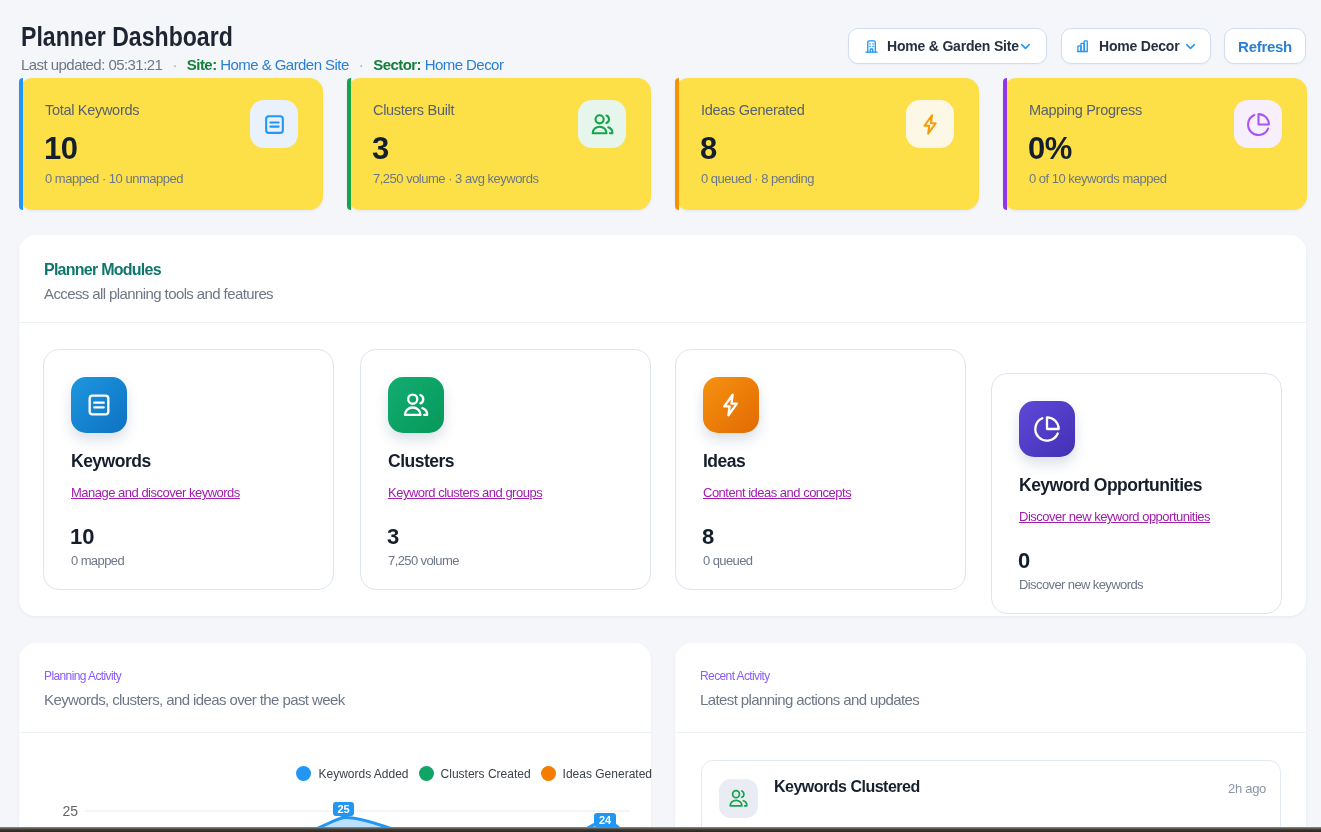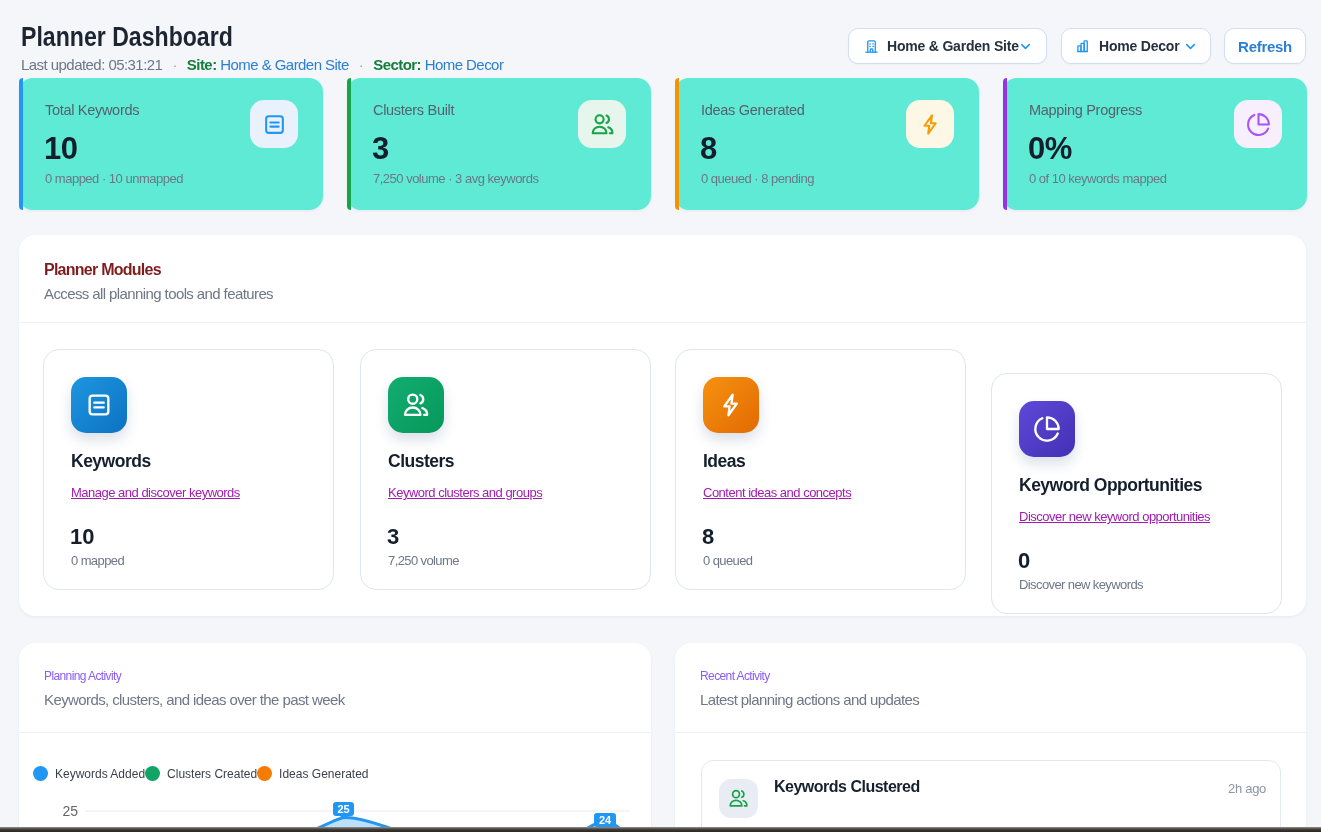--- a/index.html
+++ b/index.html
@@ -25,37 +25,37 @@
   position:absolute; top:28px; height:36px; background:#fff;
   border:1px solid #cfdef2; border-radius:10px;
   display:flex; align-items:center;
   font-size:14px; font-weight:bold; color:#26303f;
   box-shadow:0 1px 2px rgba(30,60,110,0.04);
   white-space:nowrap; letter-spacing:-0.2px;
 }
 
 .stat {
   position:absolute; top:78px; width:304px; height:132px;
-  background:#5eead4; border-radius:14px;
+  background:#fde047; border-radius:14px;
   box-shadow:0 1px 3px rgba(25,50,90,0.08);
 }
 .stat .bar { position:absolute; left:0; top:0; bottom:0; width:4px; border-radius:14px 0 0 14px; }
 .stat .t { position:absolute; left:26px; top:24px; font-size:14.5px; letter-spacing:-0.3px; color:#57616f; }
 .stat .n { position:absolute; left:25px; top:53px; font-size:31px; font-weight:bold; color:#141e2c; letter-spacing:-0.5px; }
 .stat .s { position:absolute; left:26px; top:93px; font-size:13px; letter-spacing:-0.5px; color:#6d7787; }
 .stat .tile {
   position:absolute; left:231px; top:22px; width:48px; height:48px; border-radius:14px;
   display:flex; align-items:center; justify-content:center;
 }
 
 .panel {
   position:absolute; left:19px; top:235px; width:1287px; height:381px;
   background:#fff; border-radius:16px; box-shadow:0 1px 3px rgba(25,50,90,0.07);
 }
-.panel .hh { position:absolute; left:25px; top:26px; font-size:16px; font-weight:bold; letter-spacing:-0.75px; color:#7f1d1d; }
+.panel .hh { position:absolute; left:25px; top:26px; font-size:16px; font-weight:bold; letter-spacing:-0.75px; color:#0f766e; }
 .panel .hsub { position:absolute; left:25px; top:50px; font-size:15px; letter-spacing:-0.6px; color:#6d7787; }
 .panel .divider { position:absolute; left:0; right:0; top:87px; border-top:1px solid #eef1f6; }
 .mod {
   position:absolute; top:114px; width:291px; height:241px;
   border:1px solid #dde5f1; border-radius:16px; background:#fff;
 }
 .mod .tile {
   position:absolute; left:27px; top:27px; width:56px; height:56px; border-radius:15px;
   display:flex; align-items:center; justify-content:center;
   box-shadow:0 7px 13px rgba(30,60,110,0.16);
@@ -66,21 +66,21 @@
 .mod .s { position:absolute; left:27px; top:203px; font-size:13px; letter-spacing:-0.6px; color:#6d7787; }
 
 .bcard {
   position:absolute; top:643px; height:260px; background:#fff; border-radius:16px;
   box-shadow:0 1px 3px rgba(25,50,90,0.07);
 }
 .bcard .hh { position:absolute; left:25px; top:26px; font-size:12px; font-weight:normal; letter-spacing:-0.6px; color:#8b5cf6; }
 .bcard .hsub { position:absolute; left:25px; top:48px; font-size:15px; letter-spacing:-0.6px; color:#6d7787; }
 .bcard .divider { position:absolute; left:0; right:0; top:89px; border-top:1px solid #eef1f6; }
 
-.legend { position:absolute; top:766px; left:33px; width:632px; display:flex; justify-content:flex-start; }
+.legend { position:absolute; top:766px; left:20px; width:632px; display:flex; justify-content:flex-end; gap:10px; }
 .litem { display:flex; align-items:center; gap:7px; font-size:12px; color:#3c4248; }
 .ldot { width:15px; height:15px; border-radius:50%; }
 
 .aitem {
   position:absolute; left:701px; top:760px; width:580px; height:90px;
   border:1px solid #e3e9f2; border-radius:12px; background:#fff;
 }
 .aitem .tile {
   position:absolute; left:17px; top:18px; width:39px; height:39px; border-radius:12px;
   background:#e9edf3; display:flex; align-items:center; justify-content:center;

